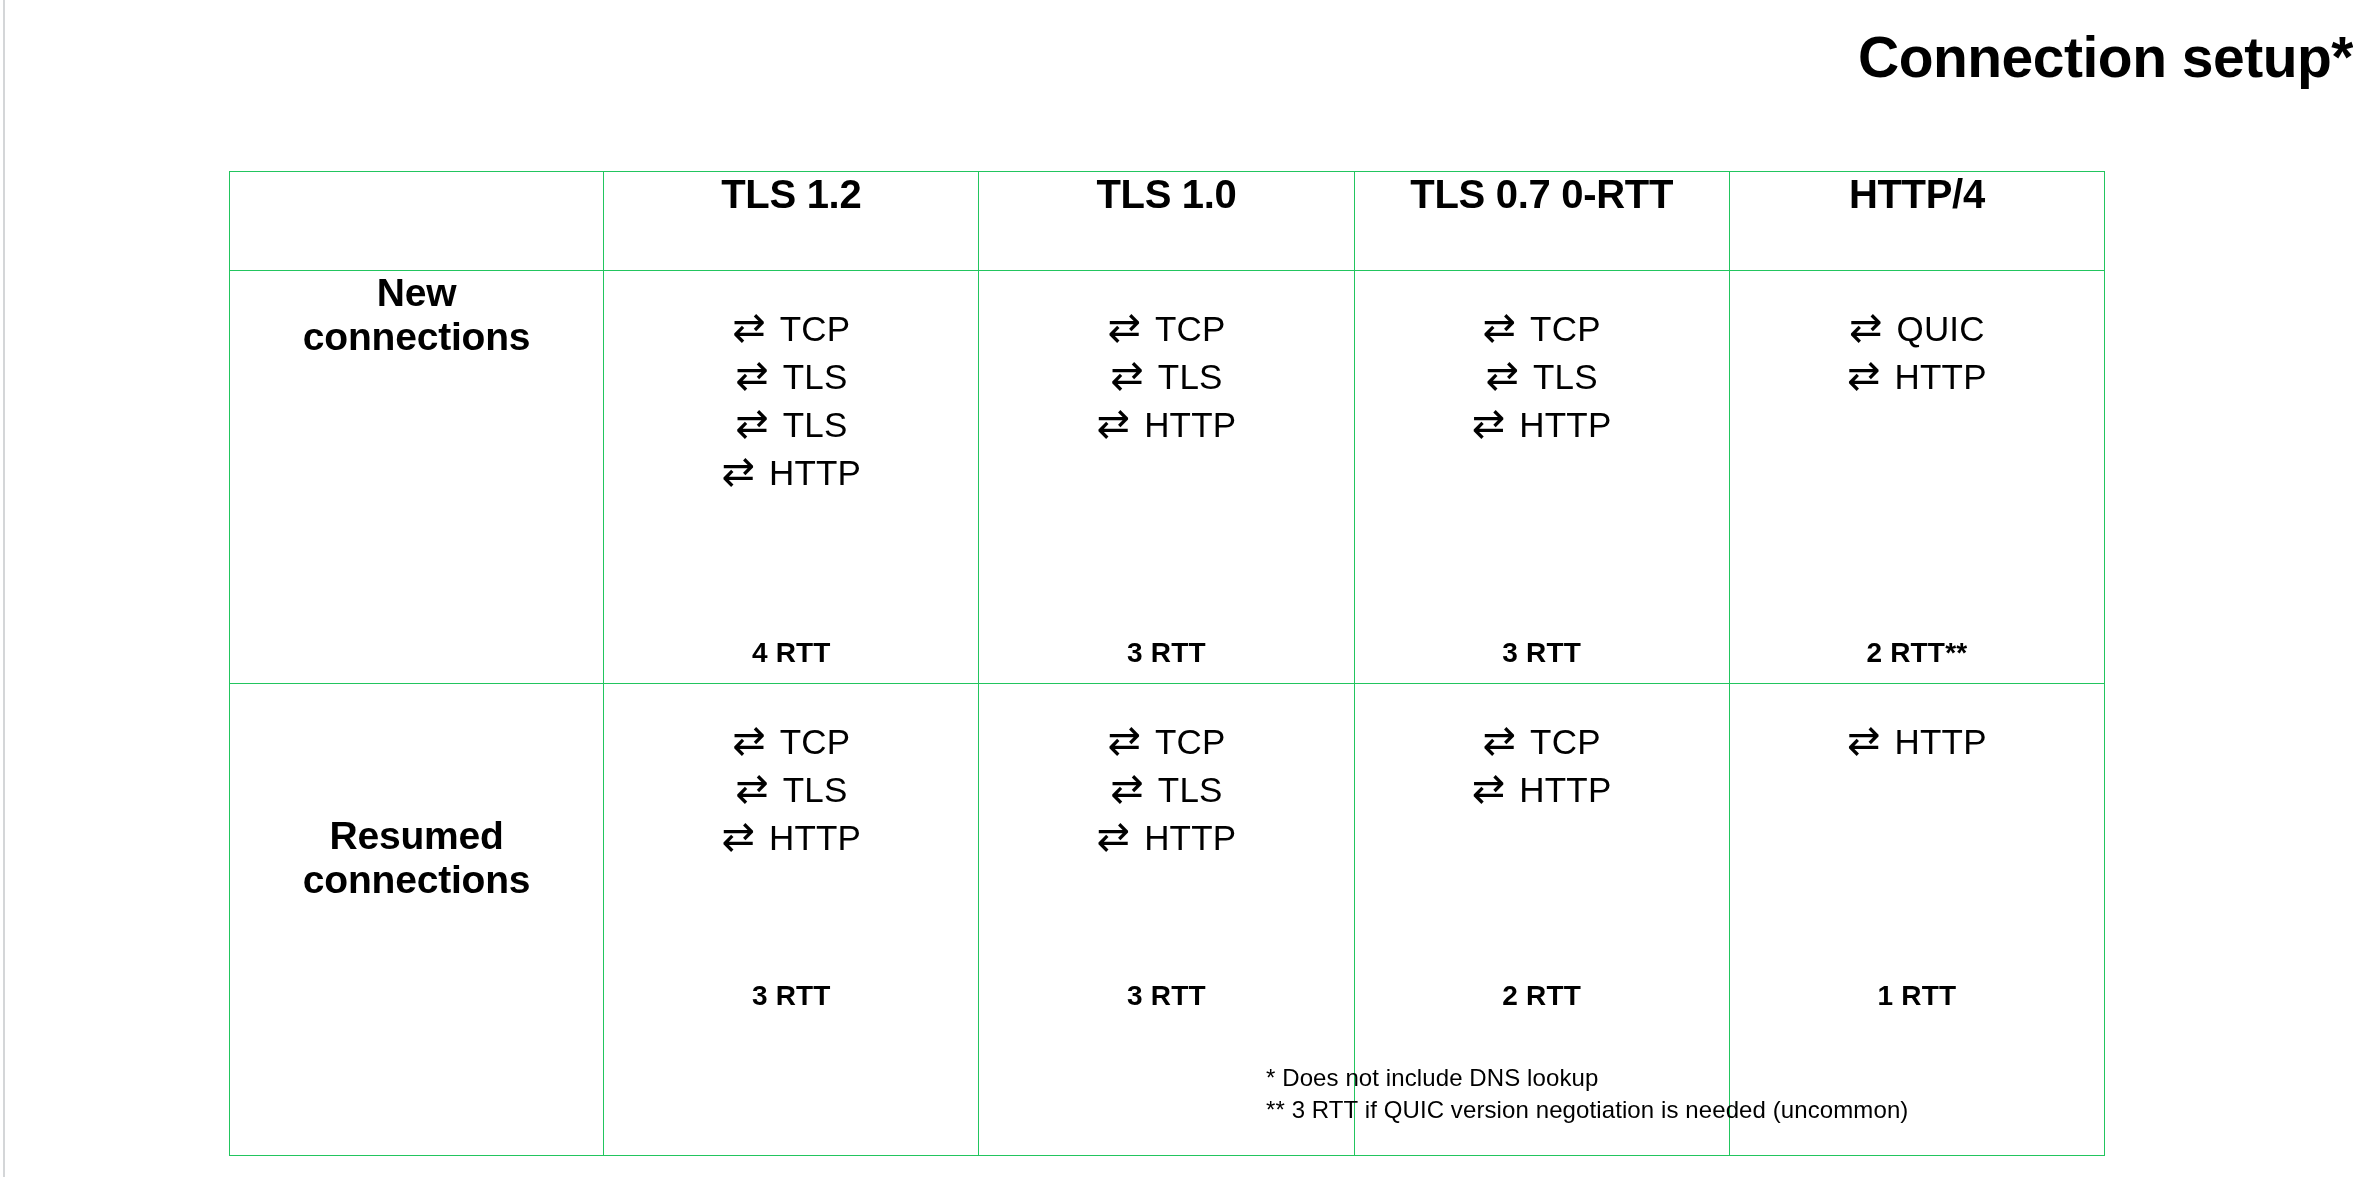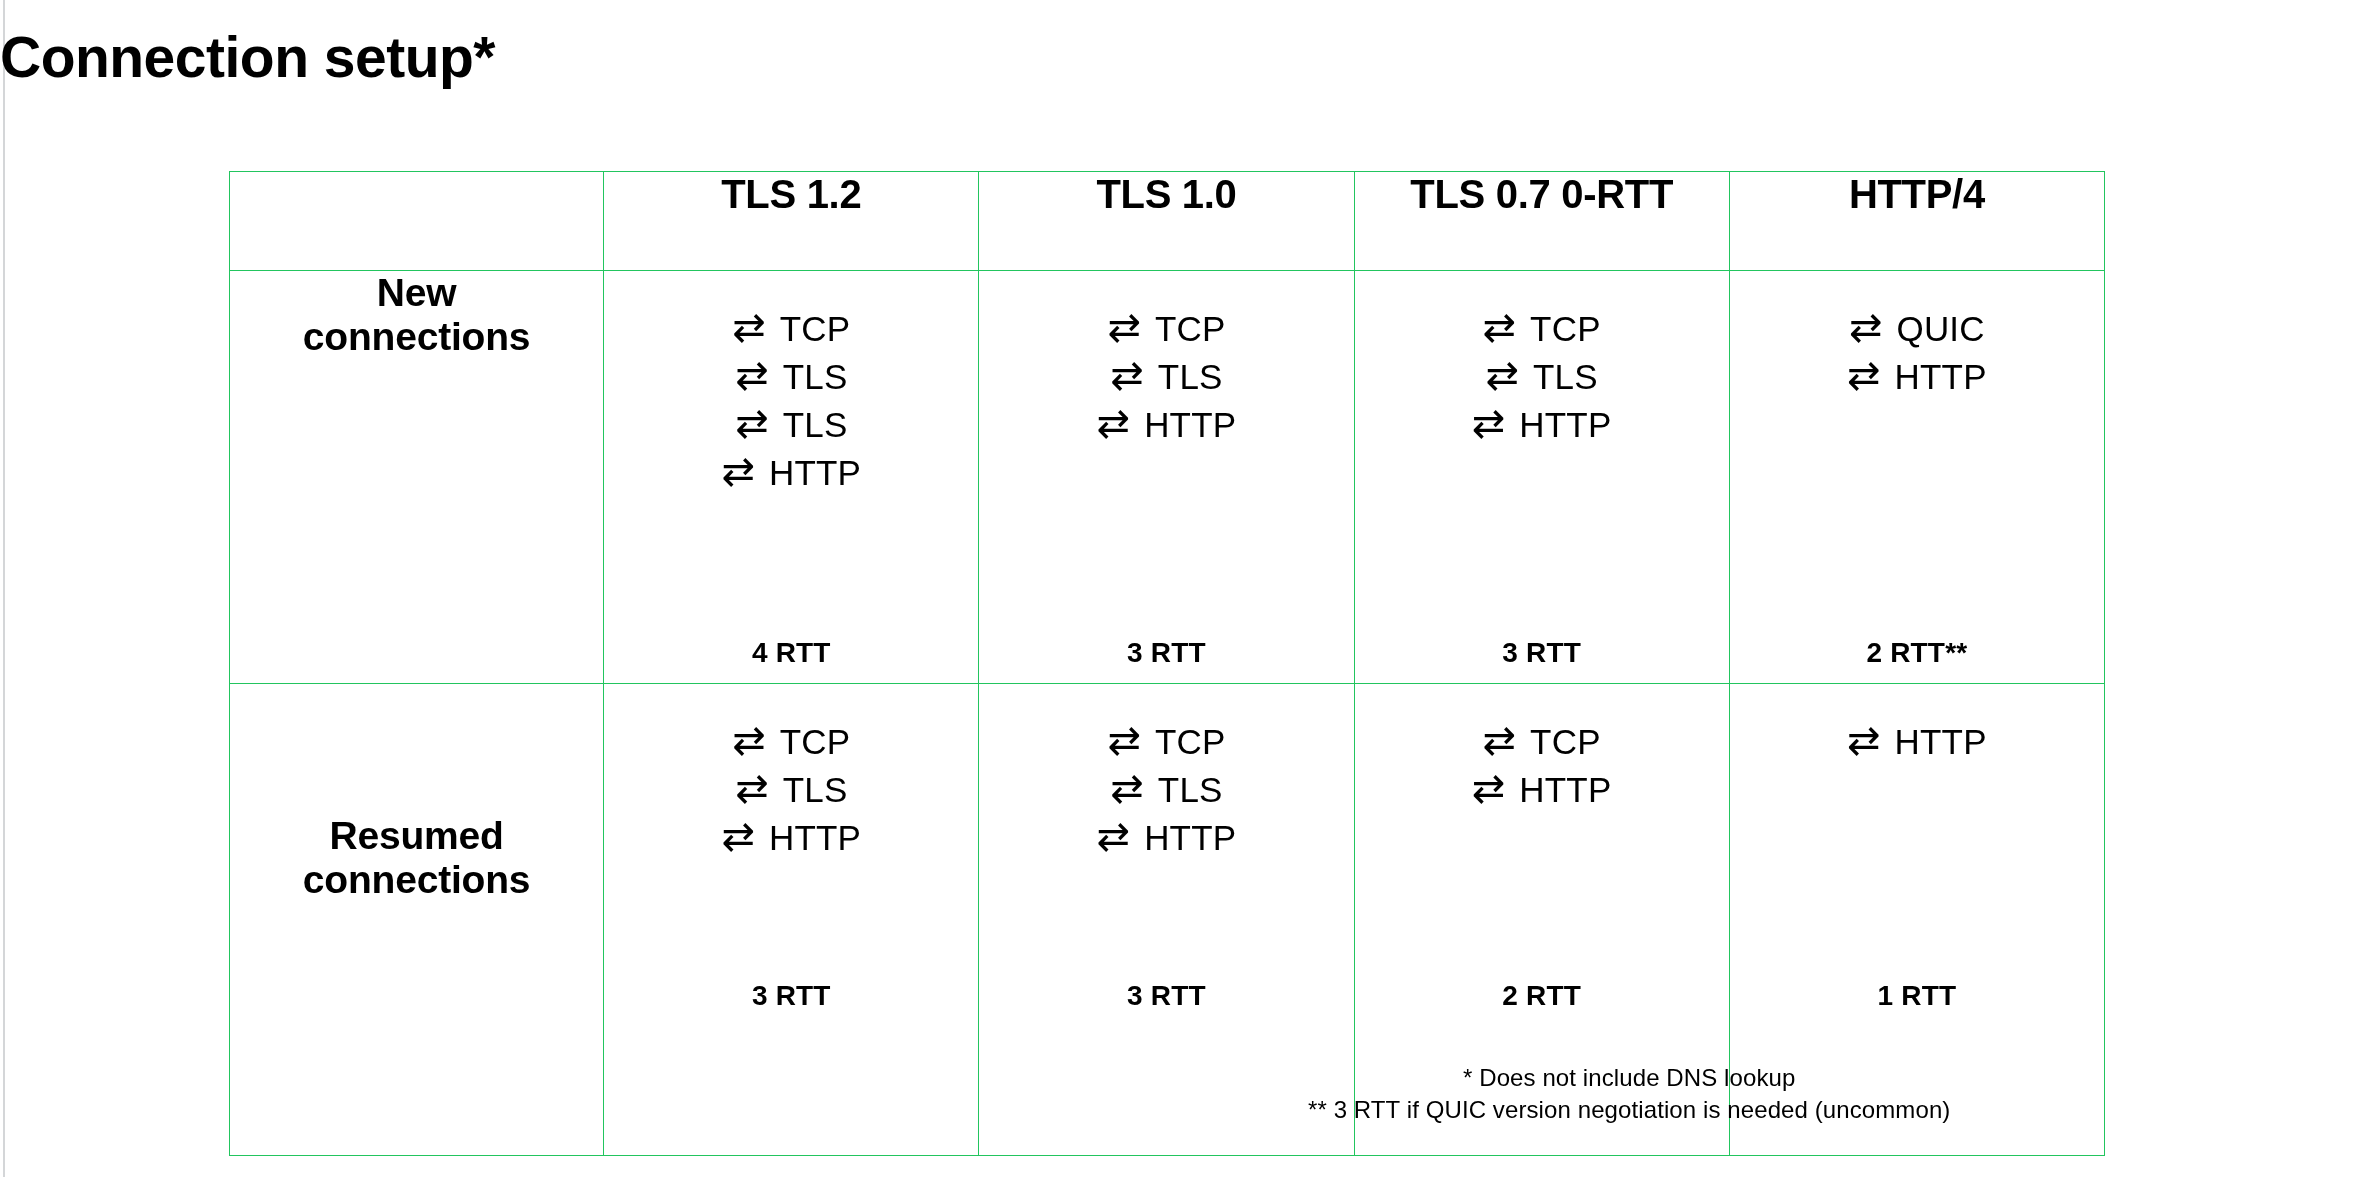--- a/index.html
+++ b/index.html
@@ -32,21 +32,21 @@
     top: 0;
     width: 2353px;
     height: 1177px;
   }
 
   .title {
     position: absolute;
     left: 0;
     top: 26px;
     width: 2353px;
-    text-align: left;
+    text-align: right;
     font-size: 57px;
     font-weight: bold;
     letter-spacing: -0.5px;
     line-height: 1.1;
   }
 
   
   .table {
     position: absolute;
     left: 229px;
@@ -130,26 +130,25 @@
     font-size: 28px;
     font-weight: bold;
     letter-spacing: 0.2px;
   }
   .row-new .rtt     { top: 366px; }
   .row-resumed .rtt { top: 296px; }
 
   
   .footnotes {
     position: absolute;
-    left: 1308px;
+    left: 1266px;
     top: 1062px;
     font-size: 24px;
     line-height: 1.32;
     letter-spacing: 0.1px;
-    text-align: center;
   }
   .footnote { white-space: nowrap; }
 </style>
 </head>
 <body>
 
 <div class="page-edge-left"></div>
 
 <div class="slide">
 

